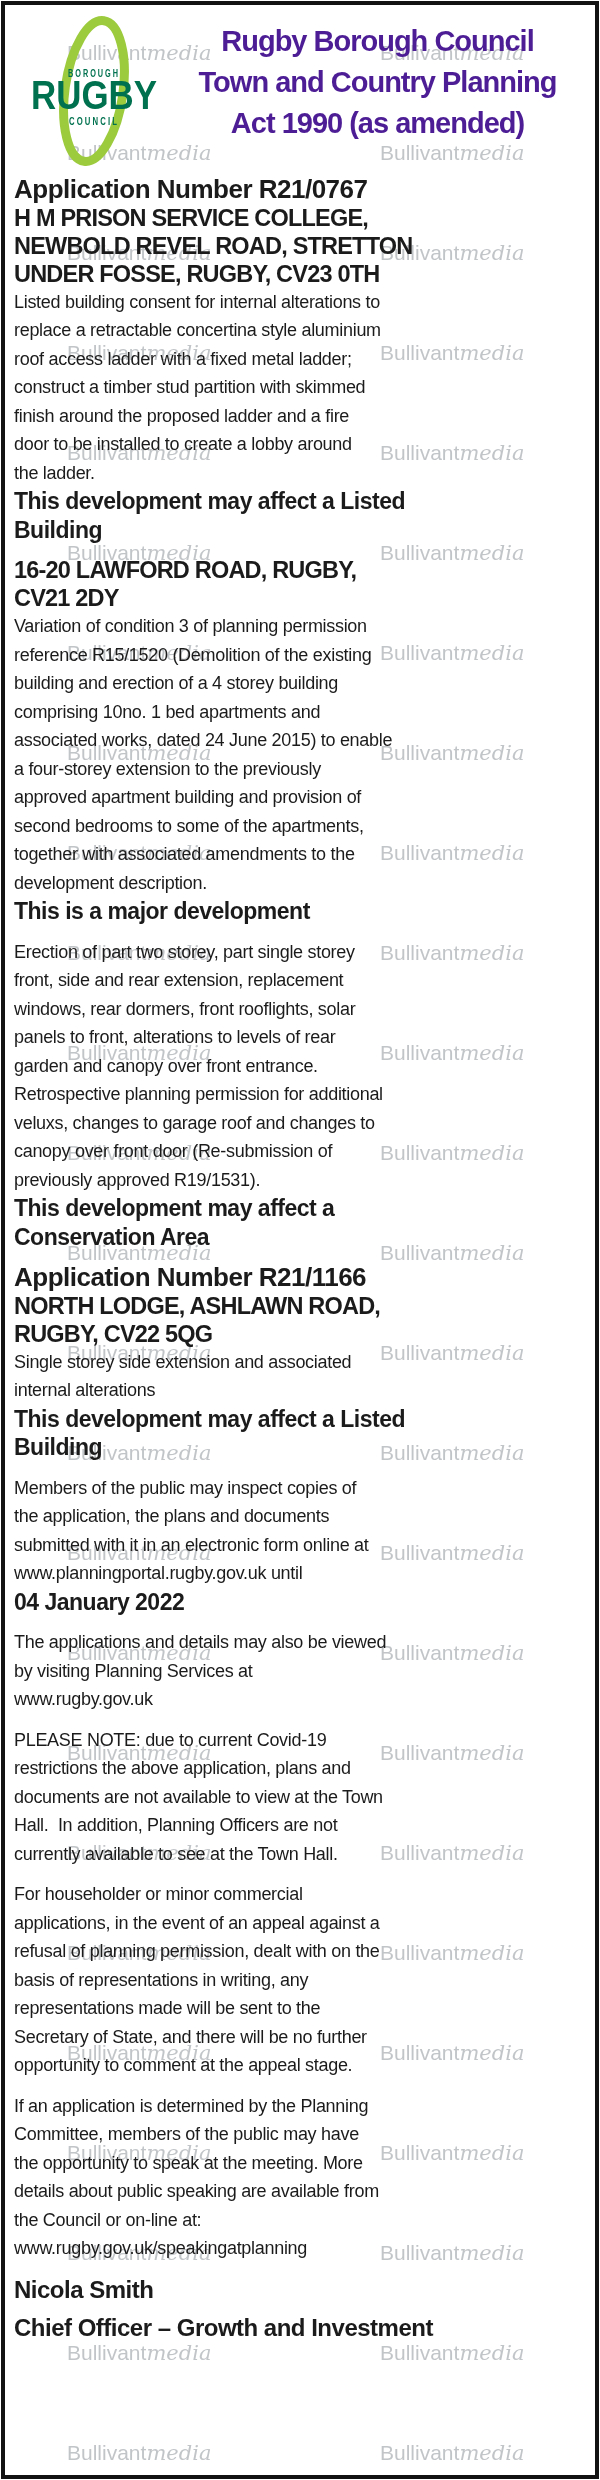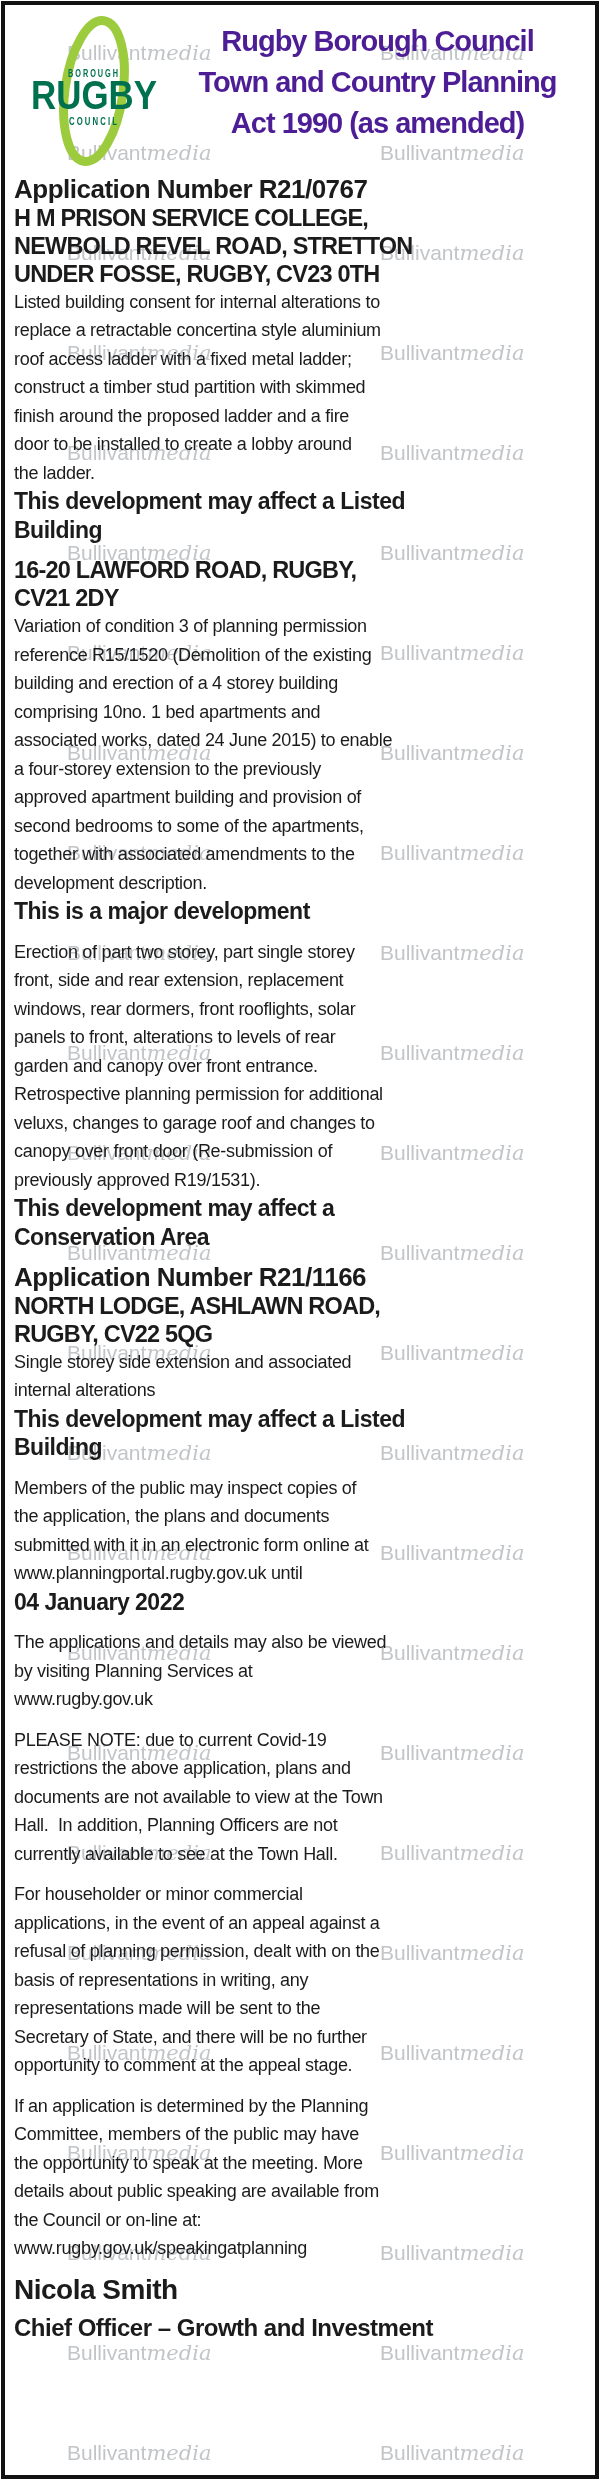--- a/index.html
+++ b/index.html
@@ -95,21 +95,21 @@
   }
   .deadline{
     font-weight:bold;
     font-size:23px;
     line-height:28.5px;
     letter-spacing:-0.5px;
   }
   .sig{margin-top:2px;}
   .sig-name{
     font-weight:bold;
-    font-size:28px;
+    font-size:24px;
     line-height:30px;
     letter-spacing:-0.5px;
   }
   .sig-title{
     font-weight:bold;
     font-size:24px;
     line-height:30px;
     letter-spacing:-0.5px;
     margin-top:8px;
   }

